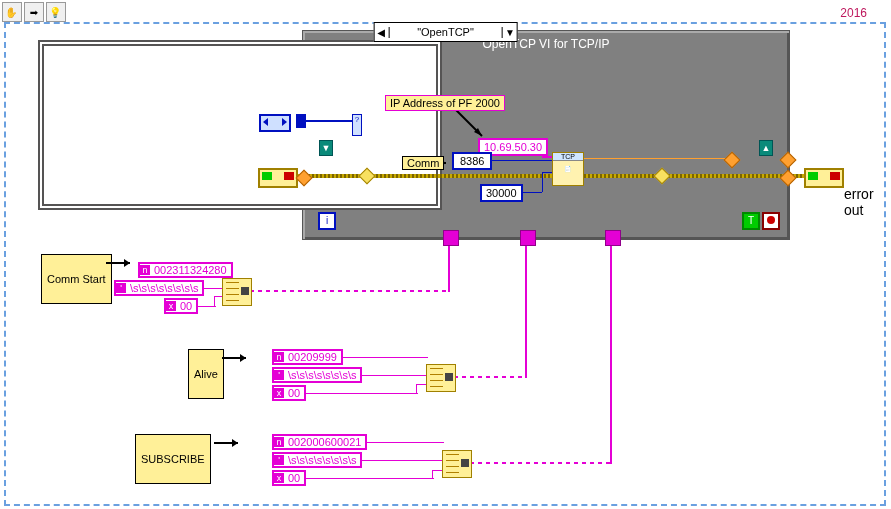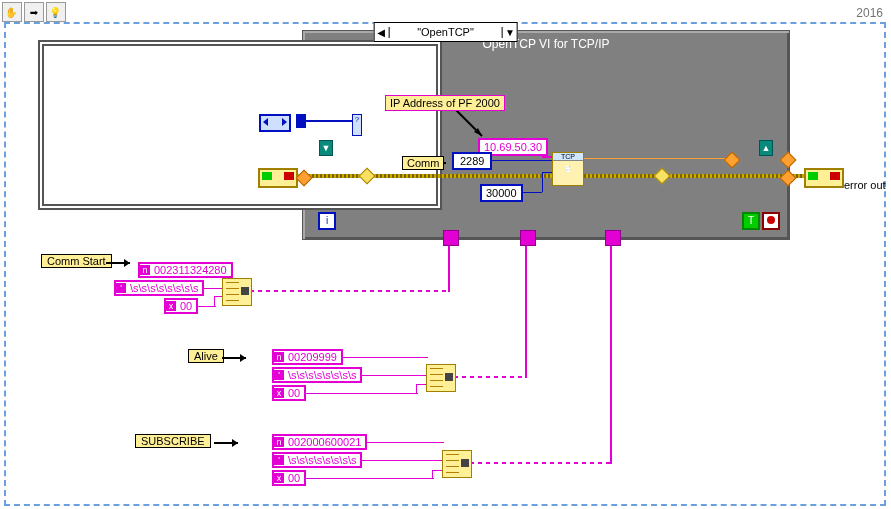--- a/index.html
+++ b/index.html
@@ -1,19 +1,19 @@
 <!DOCTYPE html>
 <html><head>
 <meta charset="utf-8">
 <style>
 html,body{margin:0;padding:0;font-family:"Segoe UI",Tahoma,sans-serif;font-size:11px;background:#fff}
 .canvas{position:relative;width:891px;height:509px;background:#fff;overflow:hidden}
 .toolbar{position:absolute;left:2px;top:2px;height:20px;display:flex;gap:2px;z-index:10}
 .tbtn{width:18px;height:18px;border:1px solid #999;background:#f0f0f0;display:flex;align-items:center;justify-content:center;font-size:10px}
-.version{position:absolute;right:8px;top:6px;font-size:12px;color:#737373}
+.version{position:absolute;right:24px;top:6px;font-size:12px;color:#be185d}
 .dashed-frame{position:absolute;left:4px;top:22px;width:878px;height:480px;border:2px dashed #6aa0e0}
 .case-struct{position:absolute;left:302px;top:30px;width:486px;height:208px;background:#808080;border:1px solid #555;box-shadow:inset 2px 2px 0 #aaa,inset -2px -2px 0 #555}
 .case-title{position:absolute;left:50%;top:6px;transform:translateX(-50%);font-size:12px;color:#fff}
 .inner-frame{position:absolute;left:38px;top:40px;width:392px;height:158px;border:6px solid #555454;border-style:double;background:#fff}
 .selector{position:absolute;left:50%;top:22px;transform:translateX(-50%);height:18px;background:#fff;border:1px solid #000;display:flex;align-items:center;z-index:6}
 .selector .arrow{width:14px;text-align:center;border-right:1px solid #000;font-size:10px}
 .selector .arrow:last-child{border-left:1px solid #000;border-right:none}
 .selector .val{padding:0 28px;font-size:11px}
 .ip-lbl{position:absolute;left:385px;top:95px;background:#fff098;border:1px solid #e400d5;padding:1px 4px;font-size:11px;z-index:5}
 .ip-val{position:absolute;left:478px;top:138px;background:#fff;border:2px solid #e400d5;color:#e400d5;padding:1px 4px;font-size:11px;z-index:5}
@@ -29,21 +29,21 @@
 .diamond{position:absolute;width:10px;height:10px;transform:rotate(45deg);z-index:5}
 .d-orange{background:#ffa030;border:1px solid #b06000}
 .d-yellow{background:#f8e060;border:1px solid #a08000}
 .sr-teal{position:absolute;width:12px;height:14px;background:#0a8a7a;border:1px solid #055;z-index:5;font-size:9px;color:#fff;text-align:center;line-height:14px}
 .sr-pink{position:absolute;width:14px;height:14px;background:#e400d5;border:1px solid #90008a;z-index:5}
 .err-term{position:absolute;width:36px;height:16px;border:2px solid #a08000;background:#fff098;z-index:5}
 .err-term::before{content:"";position:absolute;left:2px;top:2px;width:10px;height:8px;background:#0c0}
 .err-term::after{content:"";position:absolute;right:2px;top:2px;width:10px;height:8px;background:#c00}
 .action-ctrl{position:absolute;left:259px;top:114px;width:28px;height:14px;border:2px solid #0010c0;background:#cfe0ff;z-index:5}
 .ring-term{position:absolute;left:296px;top:114px;width:10px;height:14px;background:#0010c0;z-index:6}
-.lbl{position:absolute;background:#fff098;border:1px solid #000;padding:0 5px;font-size:11px}
+.lbl{position:absolute;background:#fff098;border:1px solid #000;padding:18px 5px;font-size:11px}
 .const-pink{position:absolute;background:#fff;border:2px solid #e400d5;color:#e400d5;padding:0 4px;font-size:11px;display:flex;align-items:center;z-index:5}
 .const-pink .tag{background:#e400d5;color:#fff;width:10px;margin:-0px 4px 0 -4px;text-align:center;font-size:9px}
 .concat{position:absolute;width:28px;height:26px;background:#fff098;border:1px solid #a08000;z-index:5}
 .concat::before{content:"";position:absolute;left:3px;top:3px;right:12px;bottom:3px;background:repeating-linear-gradient(#b08000 0 1px,transparent 1px 6px)}
 .concat::after{content:"";position:absolute;right:2px;top:8px;width:8px;height:8px;background:#444}
 .wire{position:absolute;z-index:2}
 .w-pink{background:#e400d5}
 .w-pink-dot{background-image:repeating-linear-gradient(90deg,#e400d5 0 4px,transparent 4px 8px);height:2px}
 .w-yellow{background-color:#c7a900;background-image:repeating-linear-gradient(90deg,#c7a900 0 2px,#7b6400 2px 4px);height:4px}
 .w-blue{background:#0010c0}
@@ -71,21 +71,21 @@
  <div class="ring-term"></div>
  <div class="wire w-blue" style="left:306px;top:120px;width:46px;height:2px"></div>
  <div class="inner-sel">?</div>
 
  <div style="position:absolute;left:219px;top:170px;font-size:11px">error in</div>
  <div class="err-term" style="left:258px;top:168px"></div>
  <div class="wire w-yellow" style="left:294px;top:174px;width:510px"></div>
  <div class="diamond d-yellow" style="left:361px;top:170px"></div>
  <div class="diamond d-yellow" style="left:656px;top:170px"></div>
  <div class="err-term" style="left:804px;top:168px"></div>
- <div style="position:absolute;left:844px;top:179px;font-size:11px">error out</div>
+ <div style="position:absolute;left:844px;top:186px;font-size:14px">error out</div>
 
  <div class="case-struct">
   <div class="case-title">OpenTCP VI for TCP/IP</div>
  </div>
  <div class="inner-frame"></div>
  <div class="selector">
   <div class="arrow">◀</div>
   <div class="val">"OpenTCP"</div>
   <div class="arrow">▼</div>
  </div>
@@ -95,21 +95,21 @@
       <line x1="2" y1="2" x2="28" y2="28" stroke="#000" stroke-width="2"></line>
       <polygon points="28,28 20,24 24,20" fill="#000"></polygon>
     </svg>
  <div class="ip-val">10.69.50.30</div>
 
  <div class="port-lbl">Comm</div>
  <svg class="arrow" style="left:428px;top:158px" width="24" height="10">
       <line x1="0" y1="5" x2="18" y2="5" stroke="#000" stroke-width="2"></line>
       <polygon points="18,5 12,1 12,9" fill="#000"></polygon>
     </svg>
- <div class="port-val">2289</div>
+ <div class="port-val">8386</div>
  <div class="ms-val">30000</div>
 
  <div class="wire w-pink" style="left:542px;top:146px;width:2px;height:10px"></div>
  <div class="wire w-pink" style="left:542px;top:156px;width:12px;height:2px"></div>
  <div class="wire w-blue" style="left:488px;top:160px;width:66px;height:1px"></div>
  <div class="wire w-blue" style="left:520px;top:192px;width:22px;height:1px"></div>
  <div class="wire w-blue" style="left:542px;top:172px;width:1px;height:20px"></div>
  <div class="wire w-blue" style="left:542px;top:172px;width:12px;height:1px"></div>
 
  <div class="tcp-node">

